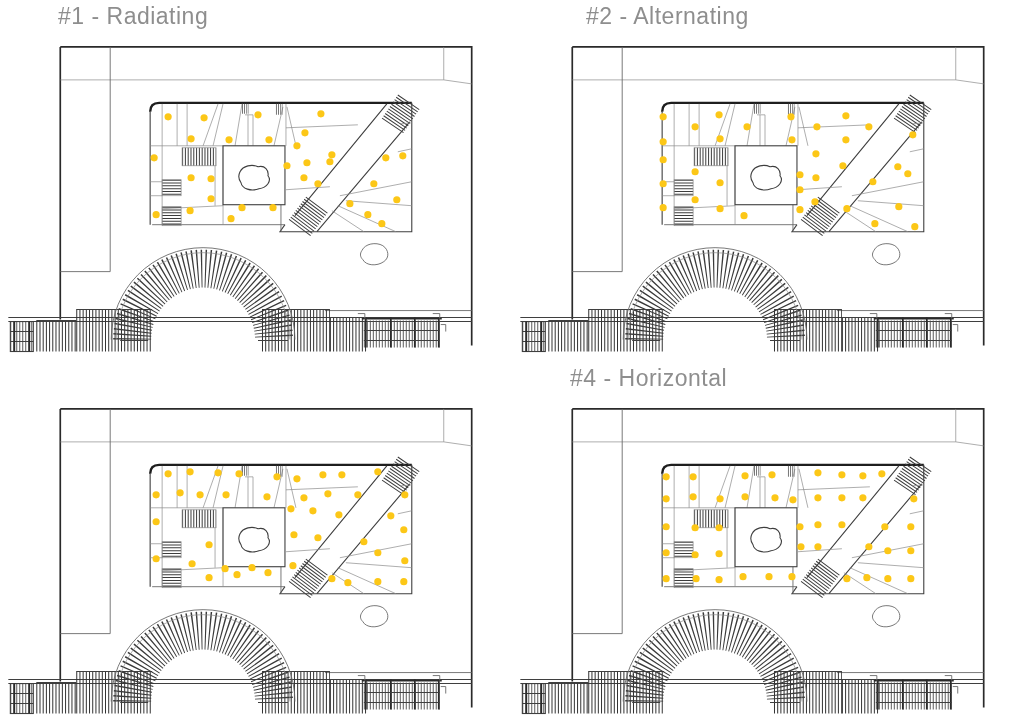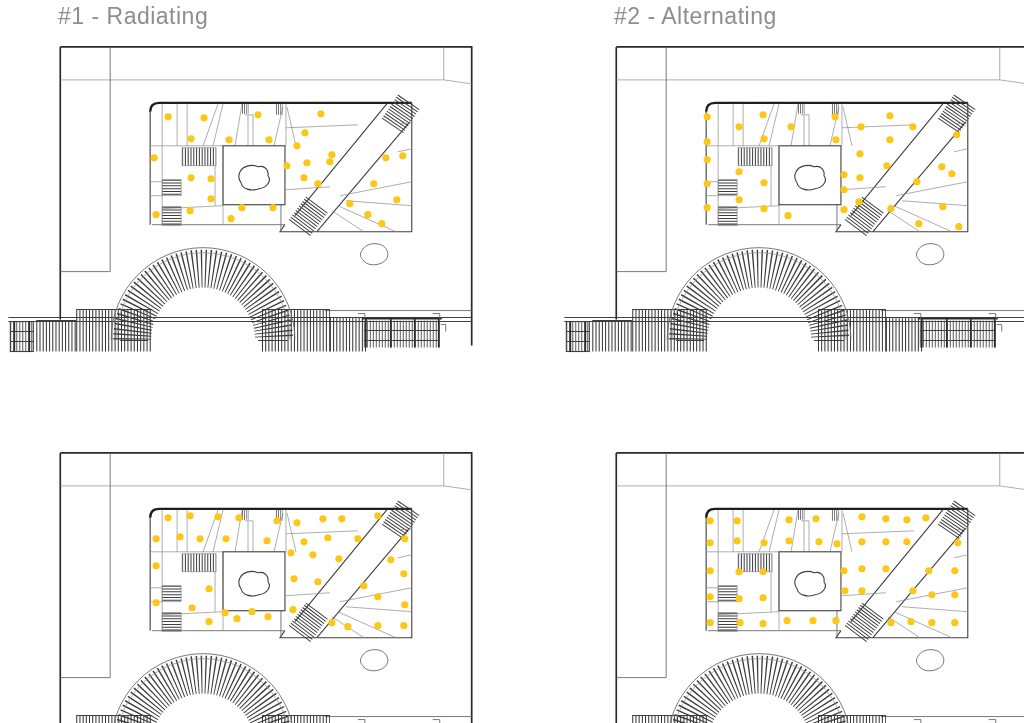--- a/index.html
+++ b/index.html
@@ -1,17 +1,17 @@
 <!DOCTYPE html>
 <html><head>
 <meta charset="utf-8">
 <style>
   html,body{margin:0;padding:0;background:#ffffff;}
   body{width:1024px;height:723px;overflow:hidden;font-family:"Liberation Sans",sans-serif;}
-  .grid{display:grid;grid-template-columns:512px 512px;grid-template-rows:361.5px 361.5px;width:915px;height:723px;gap:44px;}
+  .grid{display:grid;grid-template-columns:512px 512px;grid-template-rows:361.5px 361.5px;width:915px;height:723px;}
   .panel{position:relative;width:512px;height:361.5px;}
   .title{position:absolute;left:58px;top:3px;margin:0;font-size:23px;font-weight:400;letter-spacing:.5px;color:#8e8e8e;white-space:nowrap;}
   .plan{position:absolute;left:0;top:0;width:512px;height:361.5px;display:block;}
   
   .lnT{stroke:#1e1e1e;stroke-width:2.4;fill:none;}
   .lnA{stroke:#2a2a2a;stroke-width:1.7;fill:none;}
   .lnB{stroke:#3f3f3f;stroke-width:1.1;fill:none;}
   .lnC{stroke:#6a6a6a;stroke-width:0.9;fill:none;}
   .lnD{stroke:#8a8a8a;stroke-width:0.7;fill:none;}
   .hatch{stroke:#333333;stroke-dasharray:1 2.2;fill:none;}
@@ -142,21 +142,21 @@
           <circle cx="273" cy="208" r="3.6" fill="#FCC717"></circle>
           <circle cx="190" cy="211" r="3.6" fill="#FCC717"></circle>
           <circle cx="368" cy="215" r="3.6" fill="#FCC717"></circle>
           <circle cx="156" cy="215" r="3.6" fill="#FCC717"></circle>
           <circle cx="231" cy="219" r="3.6" fill="#FCC717"></circle>
           <circle cx="382" cy="224" r="3.6" fill="#FCC717"></circle>
         </g>
     </svg>
   </section>
   <section class="panel">
-    <h2 class="title" style="color: rgb(142, 142, 142);">#2 - Alternating</h2>
+    <h2 class="title" style="color: rgb(142, 142, 142); margin-left: 16px;">#2 - Alternating</h2>
     <svg class="plan" viewBox="0 0 512 362">
       <use href="#basePlan" xlink:href="#basePlan"></use>
       <g>
           <circle cx="151" cy="117" r="3.6" fill="#FCC717"></circle>
           <circle cx="183" cy="127" r="3.6" fill="#FCC717"></circle>
           <circle cx="207" cy="115" r="3.6" fill="#FCC717"></circle>
           <circle cx="235" cy="127" r="3.6" fill="#FCC717"></circle>
           <circle cx="279" cy="117" r="3.6" fill="#FCC717"></circle>
           <circle cx="334" cy="116" r="3.6" fill="#FCC717"></circle>
           <circle cx="151" cy="142" r="3.6" fill="#FCC717"></circle>
@@ -234,20 +234,21 @@
           <circle cx="209" cy="216" r="3.6" fill="#FCC717"></circle>
           <circle cx="237" cy="213" r="3.6" fill="#FCC717"></circle>
           <circle cx="332" cy="217" r="3.6" fill="#FCC717"></circle>
           <circle cx="348" cy="221" r="3.6" fill="#FCC717"></circle>
           <circle cx="378" cy="220" r="3.6" fill="#FCC717"></circle>
           <circle cx="404" cy="220" r="3.6" fill="#FCC717"></circle>
         </g>
     </svg>
   </section>
   <section class="panel">
+    <h2 class="title" style="color: rgb(142, 142, 142);">#4 - Horizontal</h2>
     <svg class="plan" viewBox="0 0 512 362">
       <use href="#basePlan" xlink:href="#basePlan"></use>
       <g>
           <circle cx="154" cy="115" r="3.6" fill="#FCC717"></circle>
           <circle cx="181" cy="115" r="3.6" fill="#FCC717"></circle>
           <circle cx="233" cy="114" r="3.6" fill="#FCC717"></circle>
           <circle cx="260" cy="113" r="3.6" fill="#FCC717"></circle>
           <circle cx="306" cy="111" r="3.6" fill="#FCC717"></circle>
           <circle cx="330" cy="113" r="3.6" fill="#FCC717"></circle>
           <circle cx="351" cy="114" r="3.6" fill="#FCC717"></circle>

